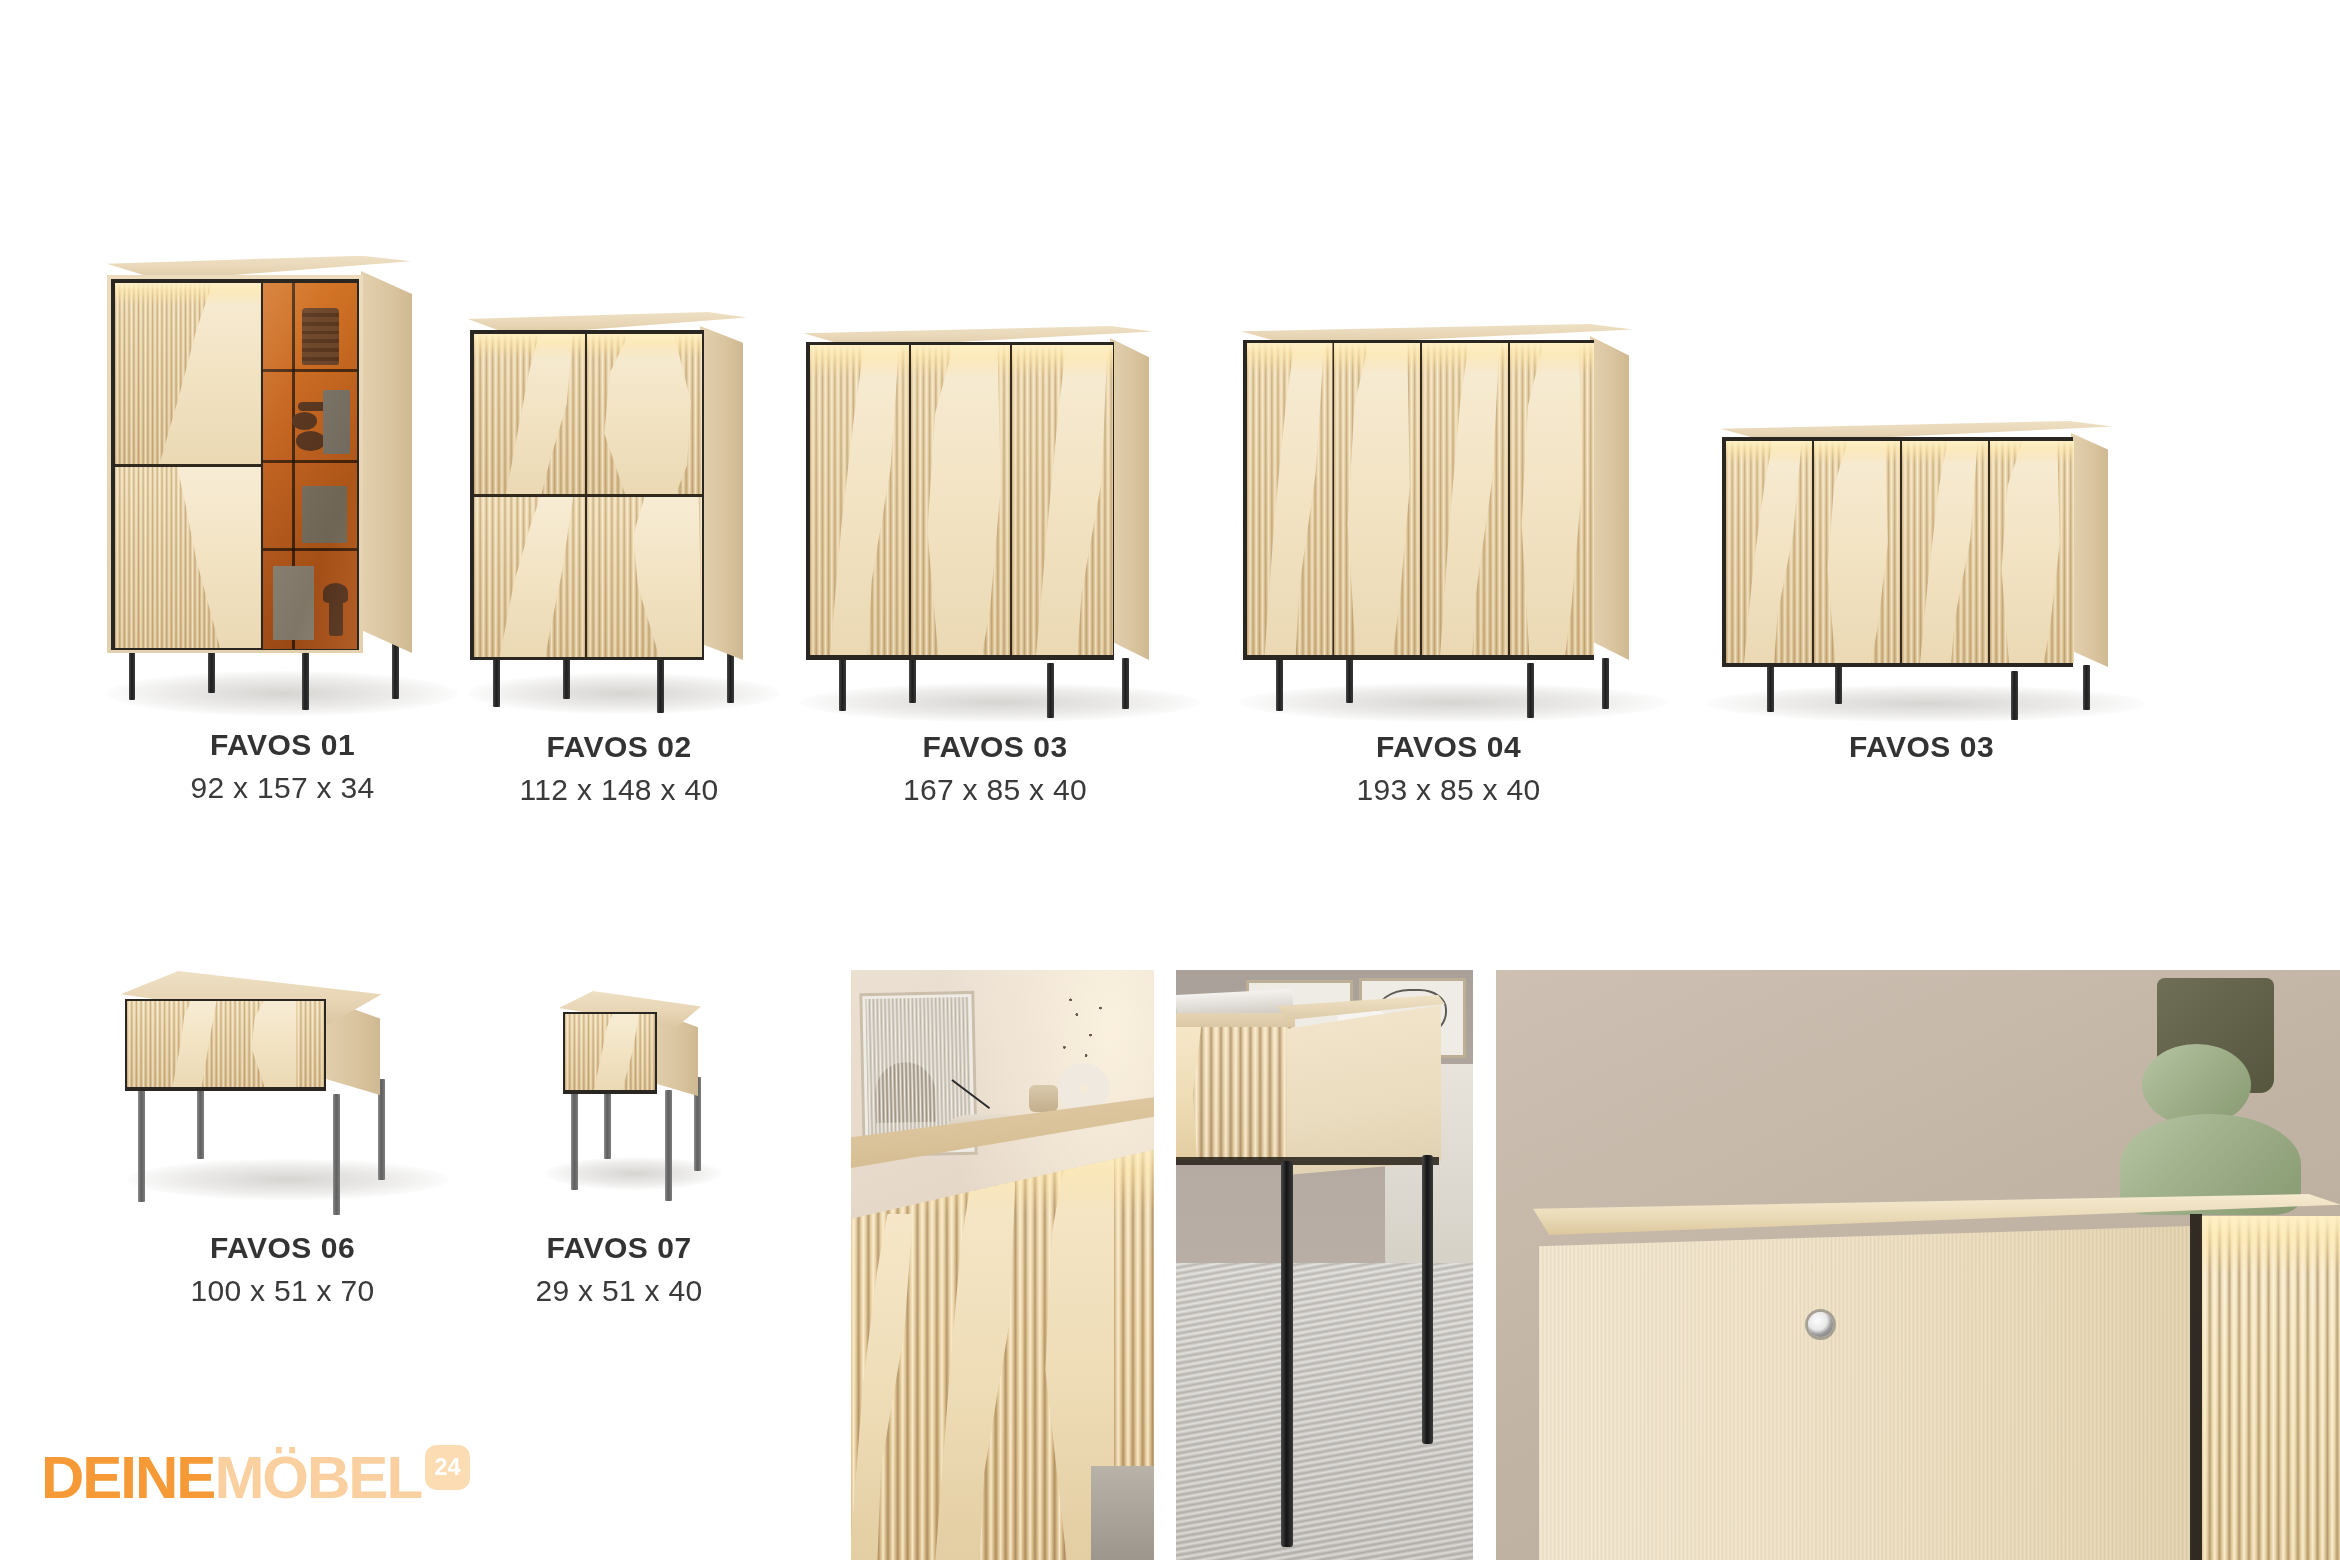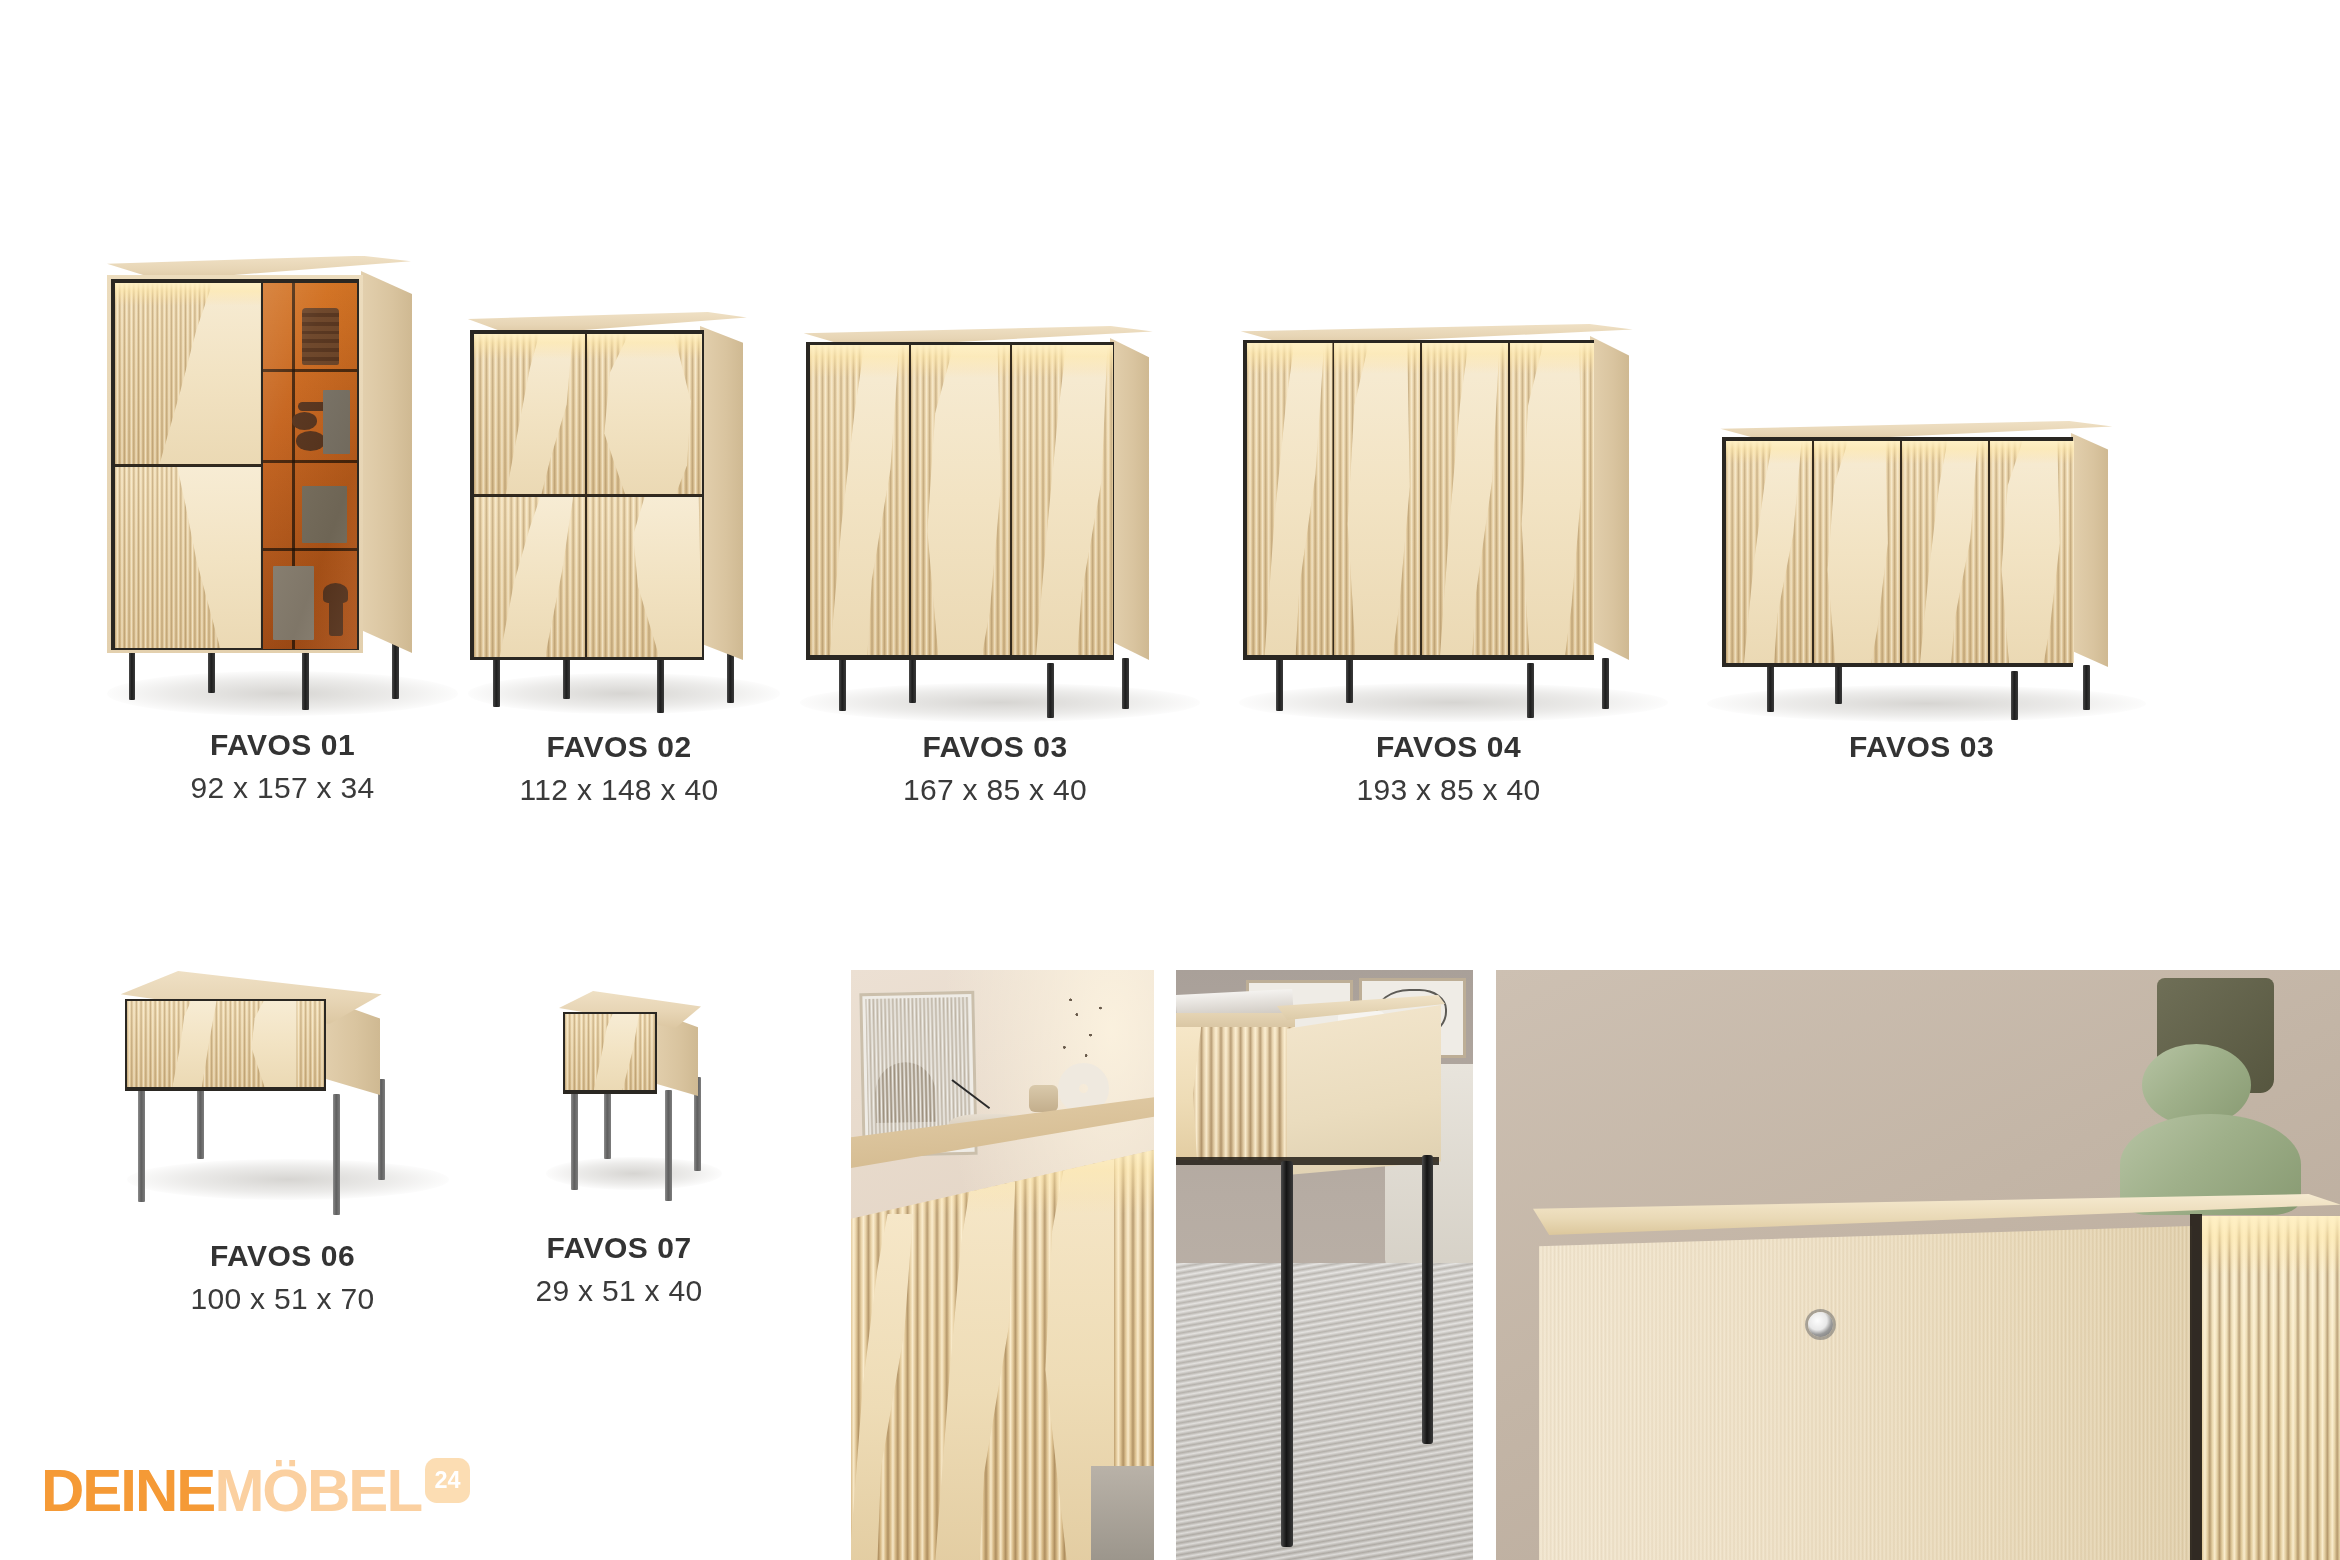--- a/index.html
+++ b/index.html
@@ -218,21 +218,21 @@
   .dark-vase{ position:absolute; border-radius:5.9px; background:linear-gradient(135deg,#6f6f57,#56563f); }
   .latch{
     position:absolute; border-radius:50%;
     background:radial-gradient(circle at 38% 34%,#fdfdfd 0%,#e8e8e8 42%,#9a9a9a 62%,#6f6f6f 100%);
     box-shadow:0 0 0 2.9px rgba(110,110,110,.55);
   }
 
   
   #logo{
     position:absolute;
-    left:41px; bottom:33px;
+    left:41px; bottom:46px;
     height:72px;
     white-space:nowrap;
     line-height:72px;
   }
   .logo-a,.logo-b{
     font-size:60px;
     font-weight:bold;
     letter-spacing:-2px;
     vertical-align:baseline;
   }
@@ -515,21 +515,21 @@
 
     <div class="edge-dark" style="left:17.6px; top:53px; width:201px; height:92px;"></div>
 
     <div class="flute fine" style="left:19.5px; top:55px; width:197px; height:86px;">
       <div class="wave" style="left:41px; top:0; width:49px; height:86px;
                   clip-path:polygon(48% 0,100% 0,86% 44%,70% 100%,10% 100%,26% 52%,34% 18%);"></div>
       <div class="wave" style="left:115px; top:0; width:55px; height:86px;
                   clip-path:polygon(40% 0,100% 0,100% 100%,42% 100%,18% 54%,24% 20%);"></div>
     </div>
 
-    <div class="caption" style="top:285px; width:351px;margin-top:8px;">
+    <div class="caption" style="top:285px; width:351px;">
       <div class="cap-name">FAVOS 06</div>
       <div class="cap-dims">100 x 51 x 70</div>
     </div>
   </div>
 
   <div class="pcell" style="left:458px; top:946px; width:322px; height:332px;">
 
     <div class="shadow" style="left:88px; top:211px; width:176px; height:33px;"></div>
 
     <div class="leg grey" style="left:113px; top:137px; height:107px;"></div>

